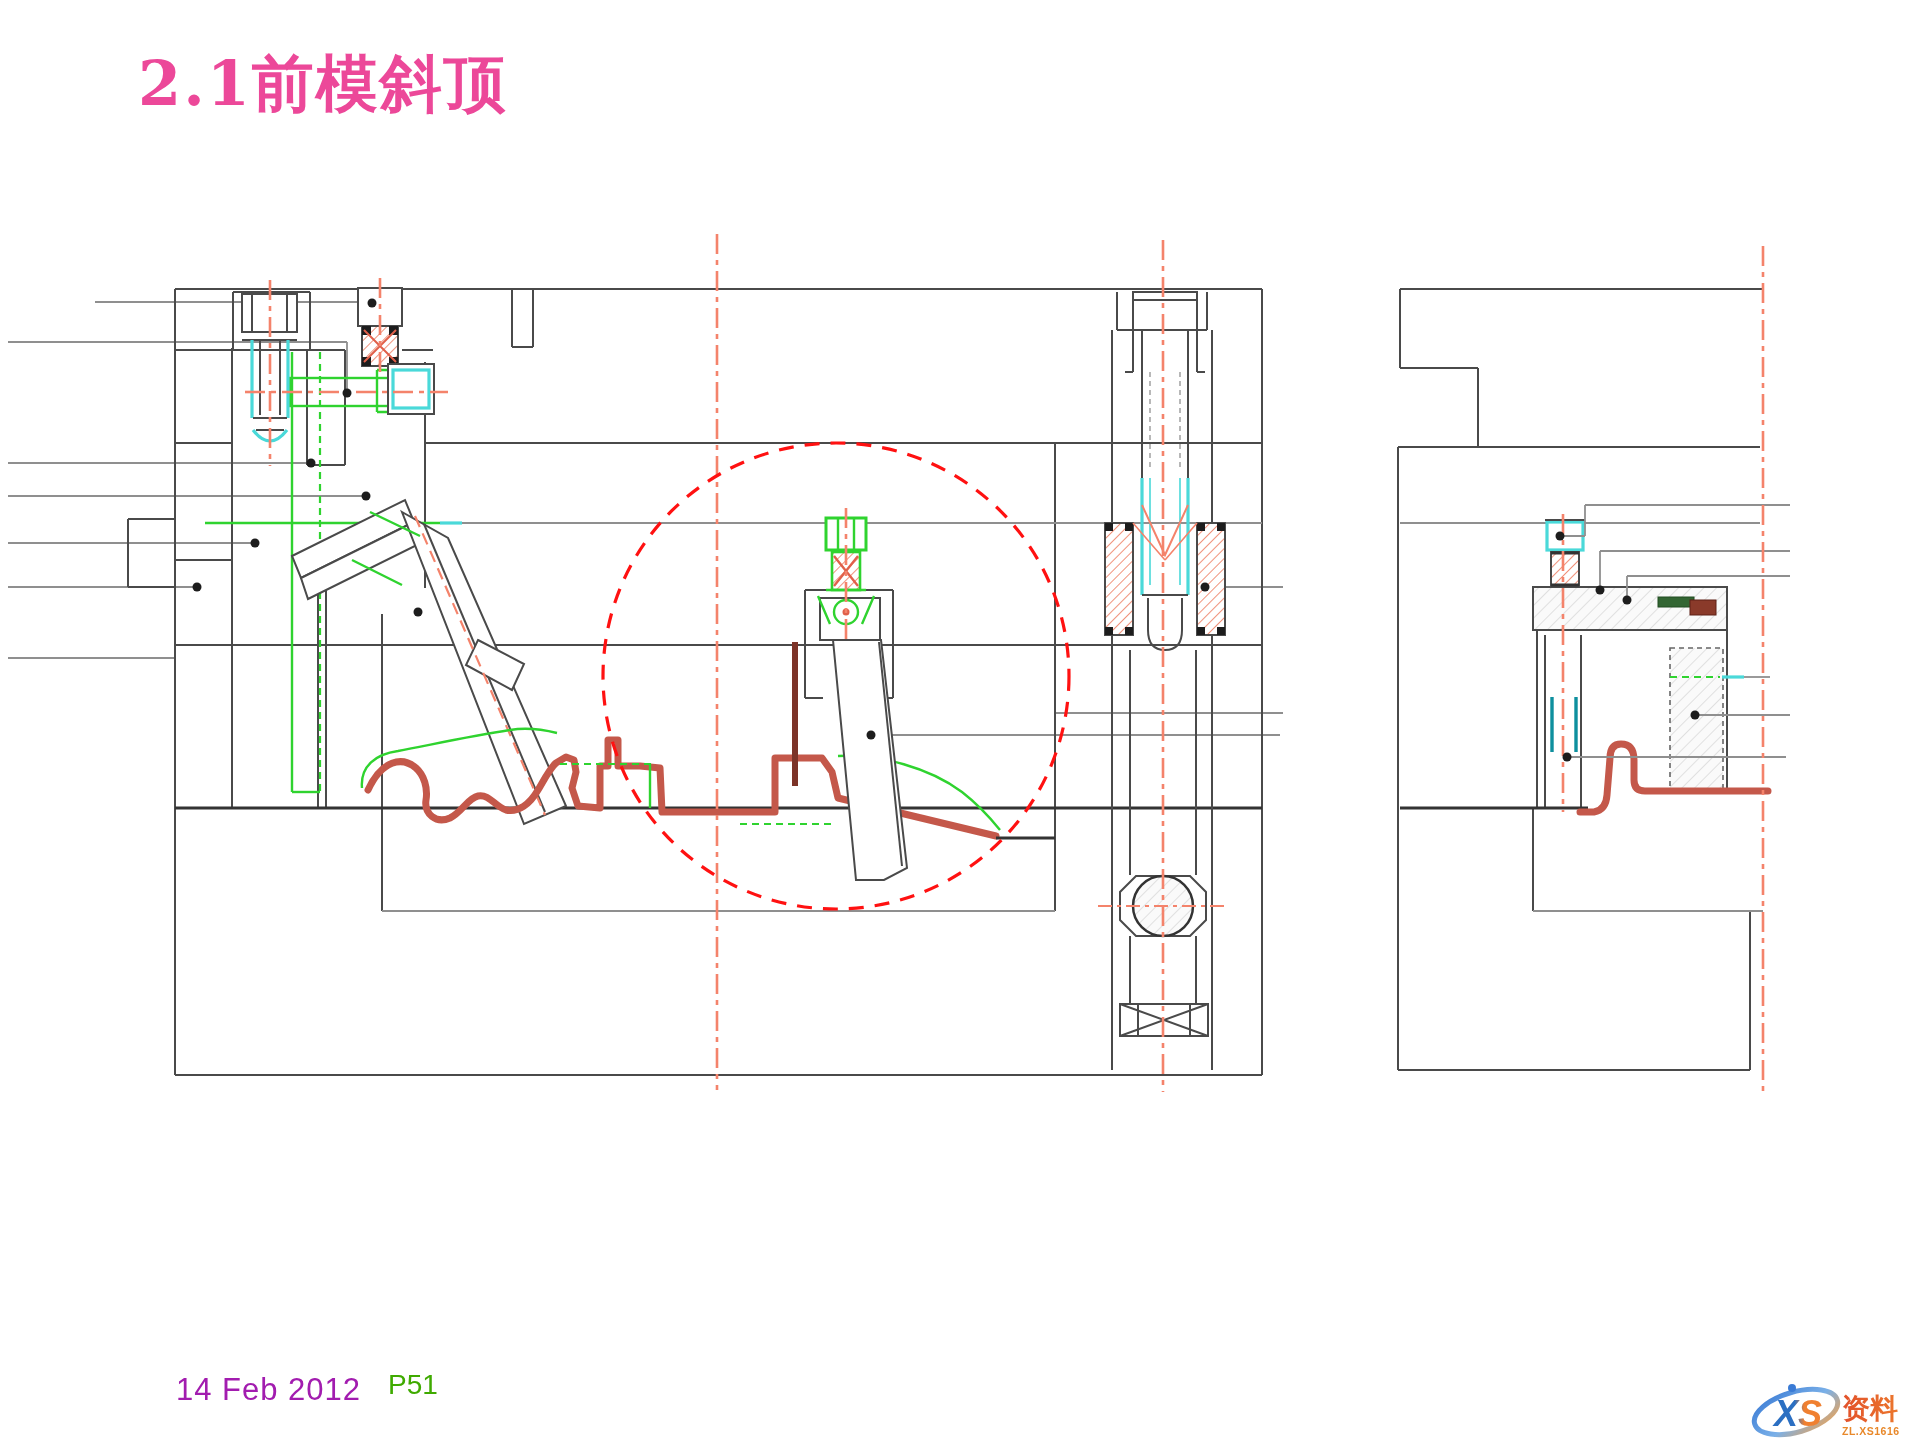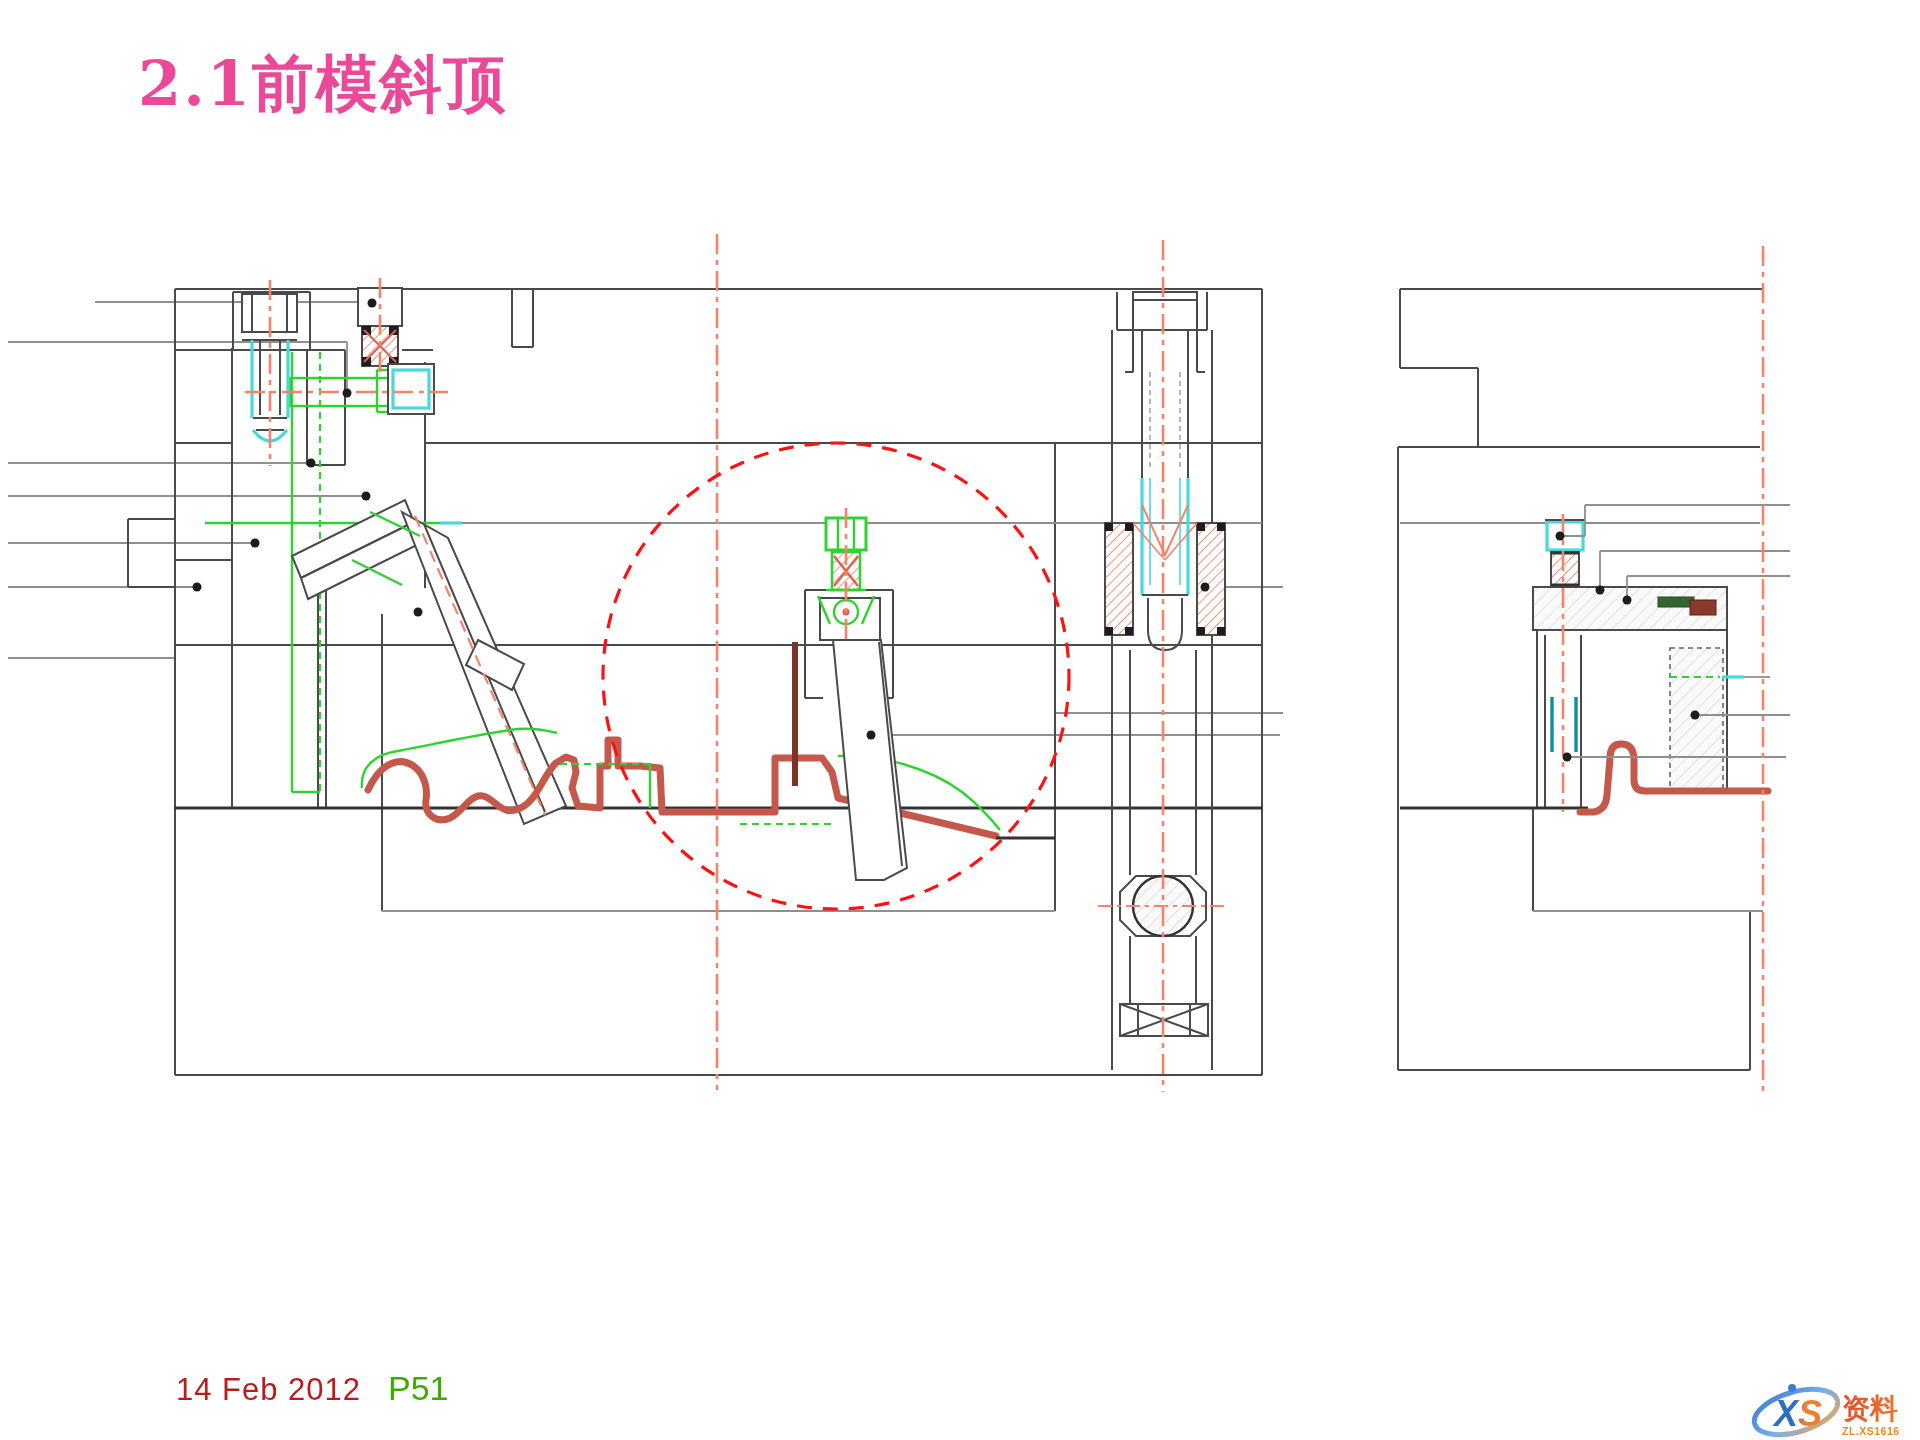--- a/index.html
+++ b/index.html
@@ -5,24 +5,24 @@
   html,body{margin:0;padding:0;background:#ffffff;}
   body{width:1920px;height:1440px;position:relative;font-family:"Liberation Sans",sans-serif;overflow:hidden;}
   .page{position:absolute;inset:0;background:#fff;}
   .slide-title{
     position:absolute;left:138px;top:42px;
     font-family:"DejaVu Serif","Liberation Serif",serif;
     font-weight:700;font-size:62px;color:#ec4899;letter-spacing:2px;white-space:nowrap;
   }
   .drawing-wrap{position:absolute;left:0;top:0;width:1920px;height:1440px;}
   .footer-date{
-    position:absolute;left:176px;top:1372px;font-size:31px;color:#b91c1c;letter-spacing:1px;text-align:right;
+    position:absolute;left:176px;top:1372px;font-size:31px;color:#a21caf;letter-spacing:1px;text-align:right;
   }
   .footer-page{
-    position:absolute;left:388px;top:1369px;font-size:34px;color:#3faa00;
+    position:absolute;left:388px;top:1369px;font-size:28px;color:#3faa00;
   }
   .watermark{position:absolute;left:1750px;top:1376px;width:150px;height:64px;}
   svg text{font-family:"Liberation Sans",sans-serif;}
   
   .s   {stroke:#4a4a4a;stroke-width:2;fill:none;}
   .sd  {stroke:#333333;stroke-width:3;fill:none;}
   .g   {stroke:#8f8f8f;stroke-width:1.8;fill:none;}
   .cl  {stroke:#f4836b;stroke-width:2.6;fill:none;stroke-dasharray:20 6 5 6;}
   .grn {stroke:#2fd32f;stroke-width:2.4;fill:none;}
   .grnd{stroke:#2fd32f;stroke-width:2.2;fill:none;stroke-dasharray:7 5;}

